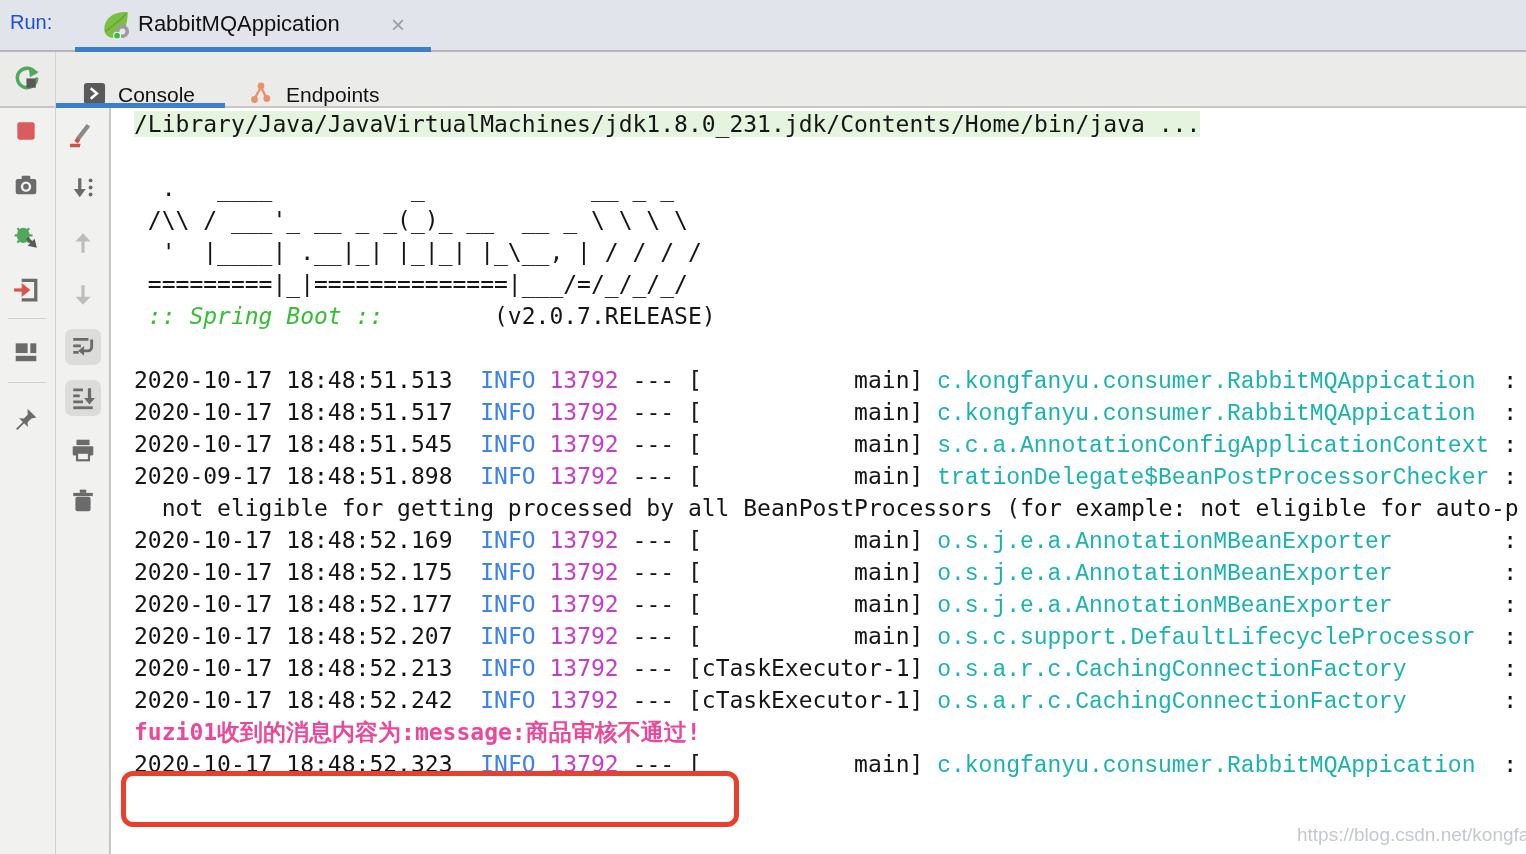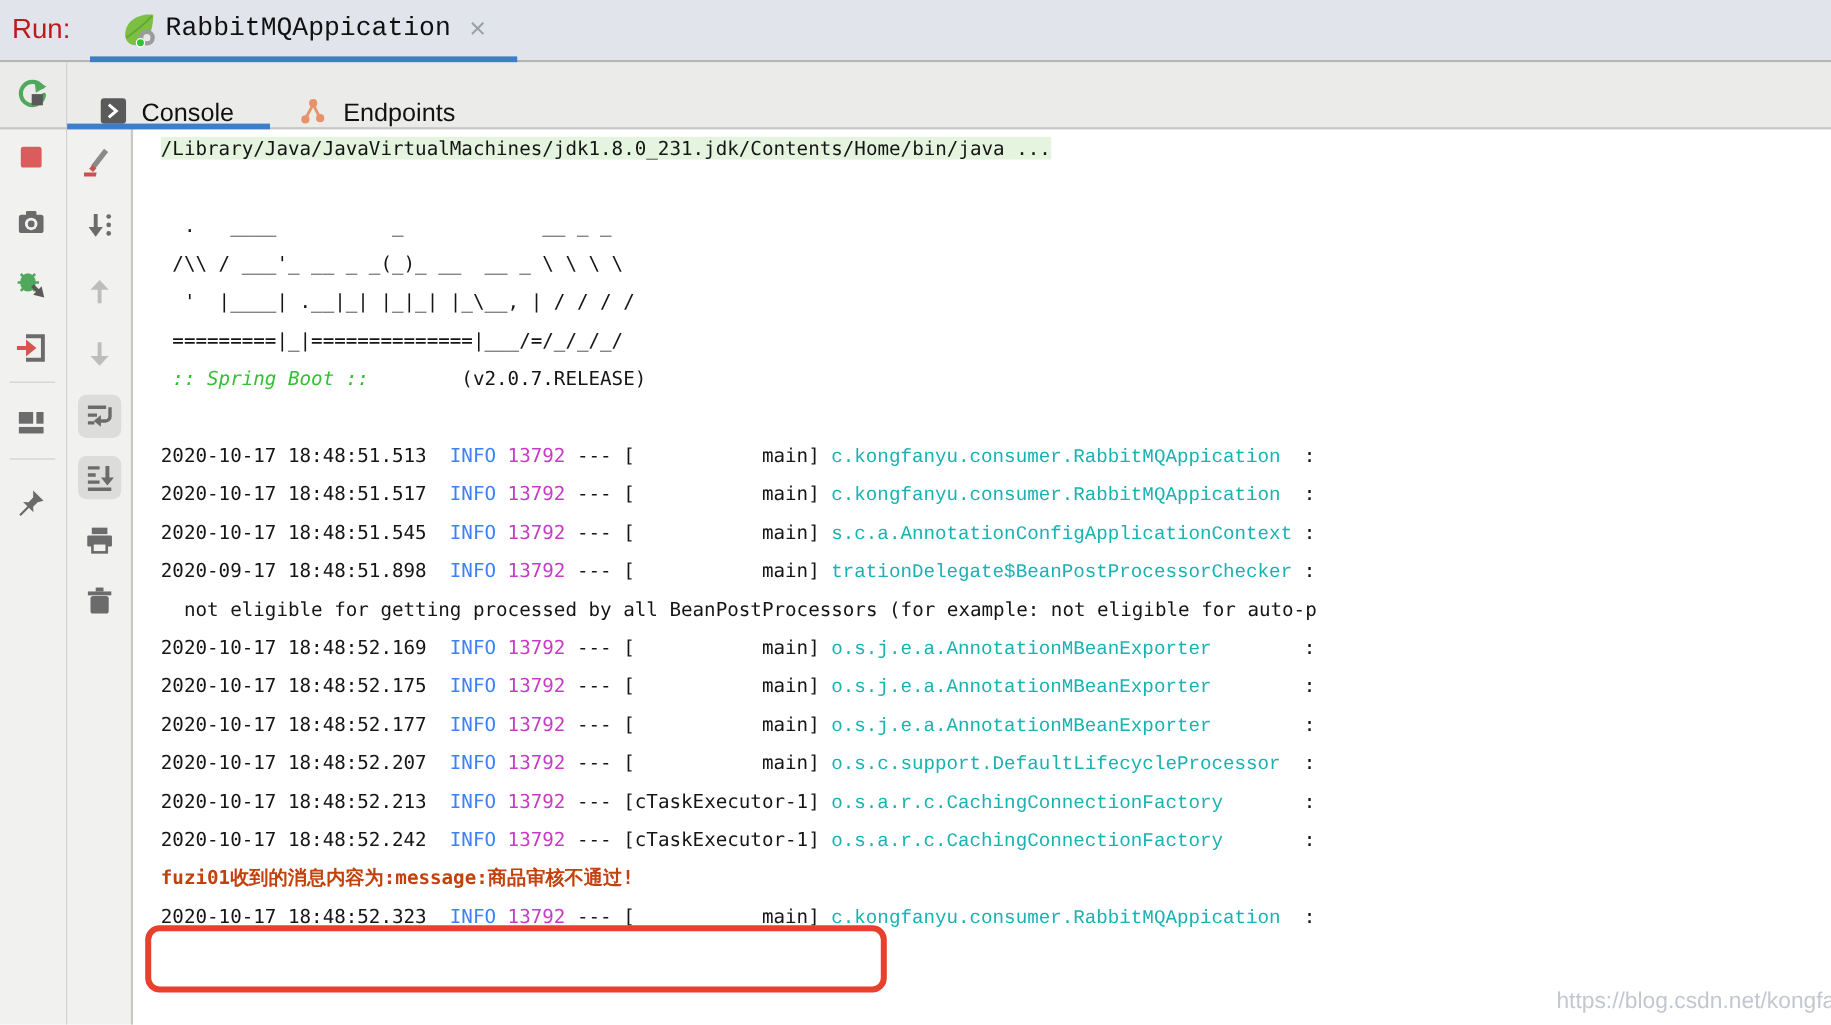--- a/index.html
+++ b/index.html
@@ -1,24 +1,24 @@
 <!DOCTYPE html>
 <html><head>
 <meta charset="utf-8">
 <style>
   html,body{margin:0;padding:0;background:#fff;}
   #root{position:relative;width:1526px;height:854px;overflow:hidden;
         font-family:"Liberation Sans",sans-serif;color:#1a1a1a;}
   
   .row1{position:absolute;left:0;top:0;width:1526px;height:50px;background:#e2e4ec;
         border-bottom:2px solid #b5b5b5;}
-  .run-label{position:absolute;left:10px;top:11px;font-size:23px;color:#b91c1c;}
+  .run-label{position:absolute;left:10px;top:11px;font-size:20px;color:#1d4ed8;}
   .run-tab{position:absolute;left:75px;top:0;width:356px;height:50px;cursor:pointer;}
   .run-tab .springicon{position:absolute;left:25px;top:9px;}
-  .run-tab .title{position:absolute;left:63px;top:11px;font-size:22px;color:#111;font-family:Liberation Mono, monospace;}
+  .run-tab .title{position:absolute;left:63px;top:11px;font-size:22px;color:#111;}
   .run-tab .close{position:absolute;left:316px;top:11px;font-size:24px;color:#9aa0a8;}
   .run-tab .underline{position:absolute;left:0;bottom:-2px;width:356px;height:5px;background:#3e7dc9;}
   
   .row2{position:absolute;left:0;top:52px;width:1526px;height:54px;background:#ebebea;
         border-bottom:2px solid #c6c6c5;}
   .tab2{position:absolute;top:16px;height:54px;display:flex;align-items:center;gap:12px;cursor:pointer;}
   .tab-console{left:83px;}
   .tab-endpoints{left:248px;}
   .tab2 .lbl{font-size:21px;color:#111;}
   .console-underline{position:absolute;left:55px;bottom:-2px;width:170px;height:5px;background:#3e7dc9;}
@@ -28,29 +28,29 @@
   .gutter{position:absolute;top:108px;bottom:0;background:#f1f1f0;}
   .gutter.outer{left:0;width:55px;}
   .gutter.inner{left:56px;width:53px;}
   .icon{position:absolute;width:26px;height:26px;cursor:pointer;}
   .iconbg{position:absolute;width:36px;height:36px;border-radius:7px;background:#dcdcdb;}
   .hsep{position:absolute;left:8px;width:38px;height:1px;background:#d0d0cf;}
   
   .console-area{position:absolute;left:111px;top:108px;right:0;bottom:0;background:#fff;
         overflow:hidden;padding:0 0 0 23px;
         font-family:"DejaVu Sans Mono","Liberation Mono",monospace;
-        font-size:16px;}
+        font-size:23px;}
   .cline{height:32px;line-height:32px;white-space:pre;}
   .seg-t{color:#151515;}
   .seg-info{color:#3b82f6;}
   .seg-pid{color:#c73bc7;}
   .seg-logger{color:#19b2b2;font-family:Liberation Mono, monospace;}
   .seg-green{color:#33c133;font-style:italic;}
   .seg-cmd{color:#151515;background:#e4f4df;}
-  .seg-msg{color:#c2410c;font-weight:bold;}
+  .seg-msg{color:#ec4899;font-weight:bold;}
   .red-box{position:absolute;left:10px;top:663px;width:608px;height:46px;
         border:5px solid #e8402c;border-radius:12px;pointer-events:none;z-index:4;}
   .watermark{position:absolute;left:1297px;top:824px;z-index:5;font-size:19px;
         color:rgba(175,180,192,0.75);font-family:"Liberation Sans",sans-serif;pointer-events:none;}
 </style>
 </head>
 <body>
 
 <div id="root">
 

